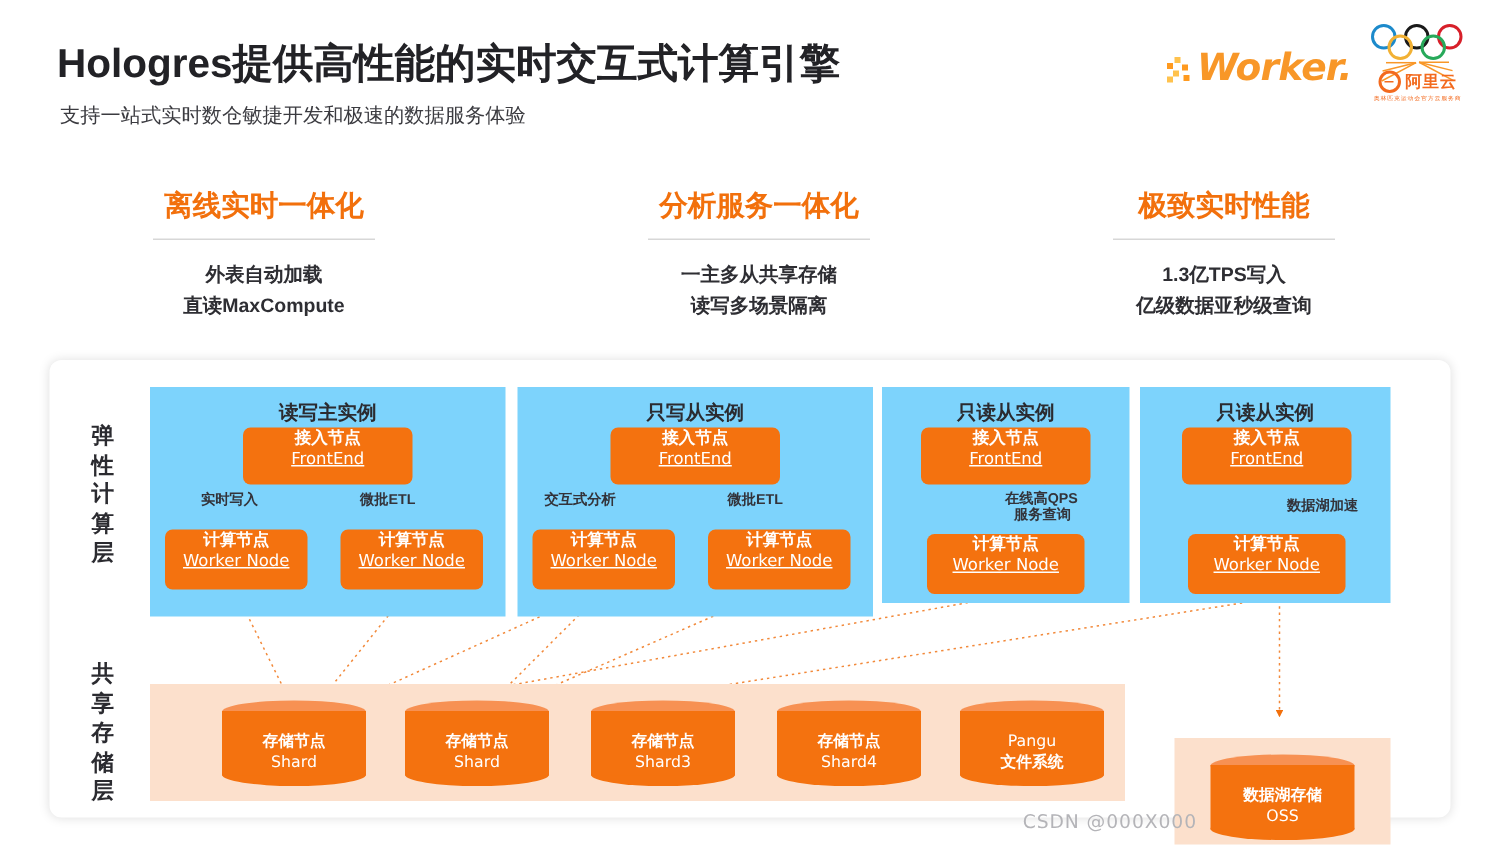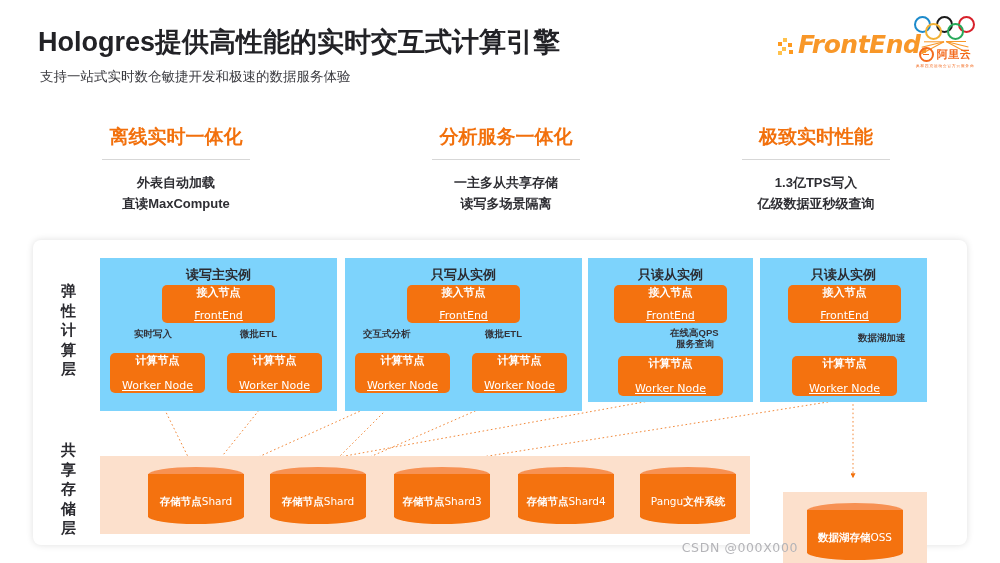--- a/index.html
+++ b/index.html
@@ -94,21 +94,21 @@
   #cp3 { left: 760px; top: 258px; width: 167px; height: 144px; }
 
   .panel-title {
     position: absolute; left: 0; width: 100%; top: 8px;
     text-align: center; font-size: 13px; font-weight: bold; color: #2b2b30;
   }
 
   .node {
     position: absolute; background: #F4720F; border-radius: 5px;
     color: #fff; text-align: center; display: flex; flex-direction: column;
-    align-items: center; justify-content: space-between; line-height: 14px;
+    align-items: center; justify-content: flex-start; line-height: 14px;
   }
   .node .cn { font-size: 11px; font-weight: bold; }
   .node .en { font-size: 11px; font-family: "DejaVu Sans", sans-serif; text-decoration: underline; }
 
   .edge-label {
     position: absolute; font-size: 9.5px; color: #33333a;
     font-weight: bold; text-align: center; line-height: 11px; white-space: nowrap;
   }
 
   
@@ -123,21 +123,21 @@
   }
   .cyl .body {
     position: absolute; left: 0; top: 7px; width: 96px; height: 43px; background: #F4720F;
   }
   .cyl .bottom {
     position: absolute; left: 0; top: 42px; width: 96px; height: 15px;
     background: #F4720F; border-radius: 50%;
   }
   .cyl .cyl-text {
     position: absolute; left: 0; top: 14px; width: 96px; height: 40px;
-    display: flex; flex-direction: row; align-items: center; justify-content: center;
+    display: flex; flex-direction: column; align-items: center; justify-content: center;
     color: #fff; line-height: 14px; z-index: 3;
   }
   .cyl .cyl-text .cn { font-size: 10.5px; font-weight: bold; }
   .cyl .cyl-text .en { font-size: 10.5px; font-family: "DejaVu Sans", sans-serif; }
 
   svg.wires { position: absolute; left: 0; top: 0; width: 1000px; height: 563px; pointer-events: none; }
 
   .watermark {
     position: absolute; right: 14px; top: 540px;
     font-size: 12.5px; color: #b4b4b8;
@@ -154,21 +154,21 @@
 
   <div class="datafun-logo">
     <div class="datafun-dots">
       <div class="dot" style="left:0px;top:4px"></div>
       <div class="dot b" style="left:5px;top:0px"></div>
       <div class="dot" style="left:10px;top:5px"></div>
       <div class="dot b" style="left:4px;top:9px"></div>
       <div class="dot" style="left:11px;top:12px"></div>
       <div class="dot b" style="left:0px;top:13px"></div>
     </div>
-    <div class="datafun-text">FrontEnd.</div>
+    <div class="datafun-text">Worker.</div>
   </div>
 
   <div class="ali-logo">
     <div class="rings">
       <div class="ring" style="left:0px;  top:0px;  border-color:#1C8ACB;"></div>
       <div class="ring" style="left:22px; top:0px;  border-color:#1a1a1a;"></div>
       <div class="ring" style="left:44px; top:0px;  border-color:#D7202A;"></div>
       <div class="ring" style="left:11px; top:7px;  border-color:#F2B134;"></div>
       <div class="ring" style="left:33px; top:7px;  border-color:#27A95A;"></div>
     </div>

